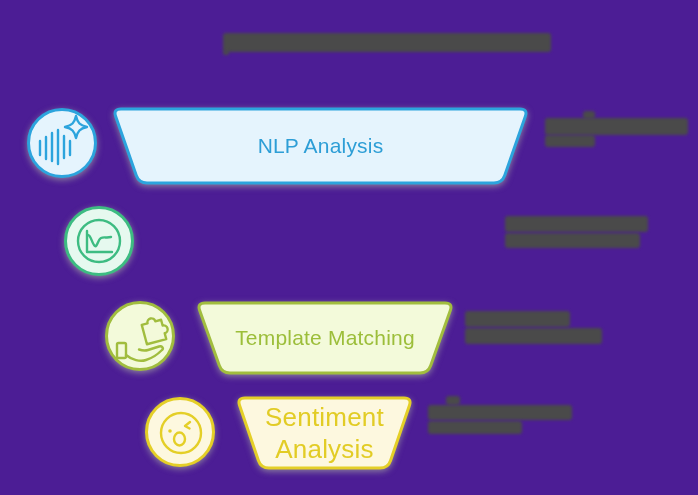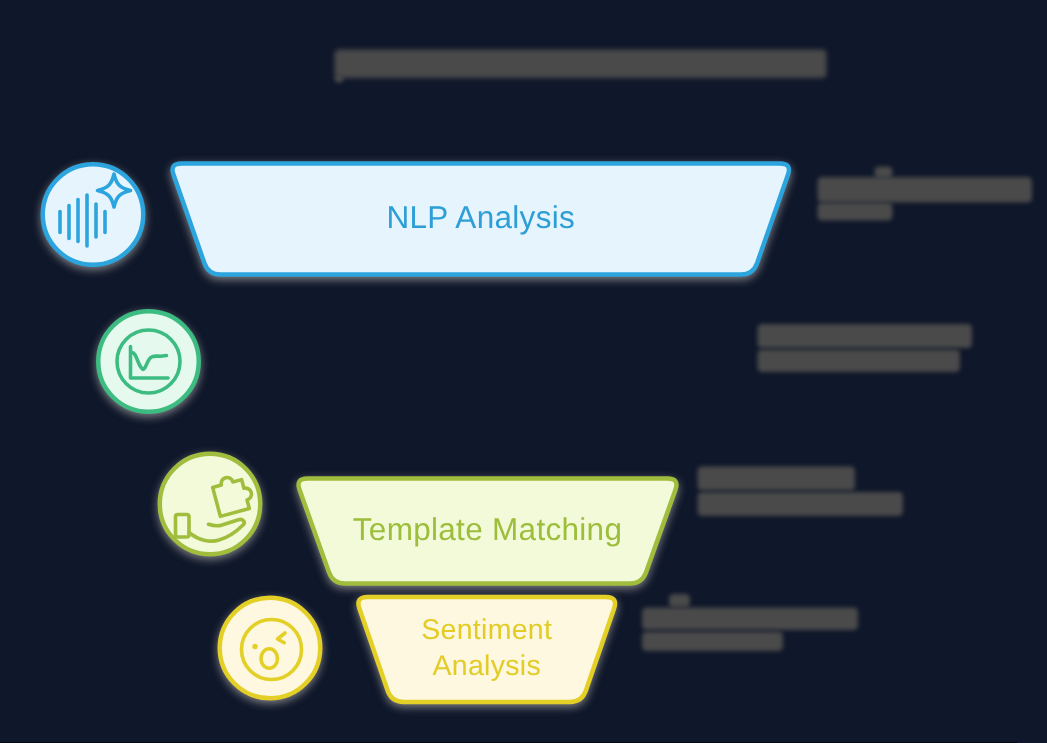--- a/index.html
+++ b/index.html
@@ -1,30 +1,30 @@
 <!DOCTYPE html>
 <html><head>
 <meta charset="utf-8">
 <style>
   html,body{margin:0;padding:0;background:#000;}
   .canvas{
-    position:relative;width:698px;height:495px;background:#0f172a;
+    position:relative;width:698px;height:495px;background:#4c1d95;
     font-family:"Liberation Sans",sans-serif;overflow:hidden;
   }
   
   .redact{position:absolute;background:#4a4a4a;border-radius:3px;filter:blur(1.4px);}
   
   .stage{position:absolute;}
   .trap-svg{display:block;overflow:visible;filter:drop-shadow(0 2px 3px rgba(160,160,160,0.75));}
   .trap-svg path{fill:var(--fill);stroke:var(--border);stroke-width:3;stroke-linejoin:round;}
   .stage-label{
     position:absolute;inset:0;display:flex;align-items:center;justify-content:center;
     color:var(--text);font-size:21px;font-weight:500;letter-spacing:.2px;text-align:center;
   }
-  .stage-label.small{font-size:19px;line-height:1.25;}
+  .stage-label.small{font-size:26px;line-height:1.25;}
   .stage-label .wrap{max-width:130px;}
   
   .icon-circle{
     position:absolute;width:70px;height:70px;border-radius:50%;
     border:3px solid;box-sizing:border-box;display:flex;align-items:center;justify-content:center;
     filter:drop-shadow(0 2px 3px rgba(160,160,160,0.75));
   }
   .icon-circle svg{display:block;}
   .icon-circle svg *{stroke:currentColor;fill:none;stroke-width:2.4;stroke-linecap:round;stroke-linejoin:round;}
   .icon-circle svg .filled{fill:currentColor;stroke:none;}
@@ -42,21 +42,21 @@
   </div>
 
   <div class="stage" style="left: 110px; top: 106px; --fill: #e5f4fd; --border: #2ca4dd; --text: #2d9ed6; width: 421px; height: 80px;">
     <svg class="trap-svg" viewBox="0 0 421 80" width="421" height="80">
         <path d="M 5.7,10.5 Q 3,3 11.0,3.0 L 410.0,3.0 Q 418,3 415.3,10.5 L 394.7,69.5 Q 392,77 384.0,77.0 L 37.0,77.0 Q 29,77 26.3,69.5 Z"></path>
       </svg>
     <div class="stage-label">NLP Analysis</div>
   </div>
 
 
-  <div class="stage" style="left: 194px; top: 316px; --fill: #f3fada; --border: #a1bd3e; --text: #9cbe3a; width: 262px; height: 76px;">
+  <div class="stage" style="left: 194px; top: 300px; --fill: #f3fada; --border: #a1bd3e; --text: #9cbe3a; width: 262px; height: 76px;">
     <svg class="trap-svg" viewBox="0 0 262 76" width="262" height="76">
         <path d="M 5.7,10.5 Q 3,3 11.0,3.0 L 251.0,3.0 Q 259,3 256.3,10.5 L 236.7,65.5 Q 234,73 226.0,73.0 L 36.0,73.0 Q 28,73 25.3,65.5 Z"></path>
       </svg>
     <div class="stage-label">Template Matching</div>
   </div>
 
   <div class="stage" style="left: 234px; top: 395px; --fill: #fdf8df; --border: #e4cf27; --text: #e2cc25; width: 181px; height: 76px;">
     <svg class="trap-svg" viewBox="0 0 181 76" width="181" height="76">
         <path d="M 5.6,10.6 Q 3,3 11.0,3.0 L 170.0,3.0 Q 178,3 175.4,10.6 L 156.6,65.4 Q 154,73 146.0,73.0 L 35.0,73.0 Q 27,73 24.4,65.4 Z"></path>
       </svg>

